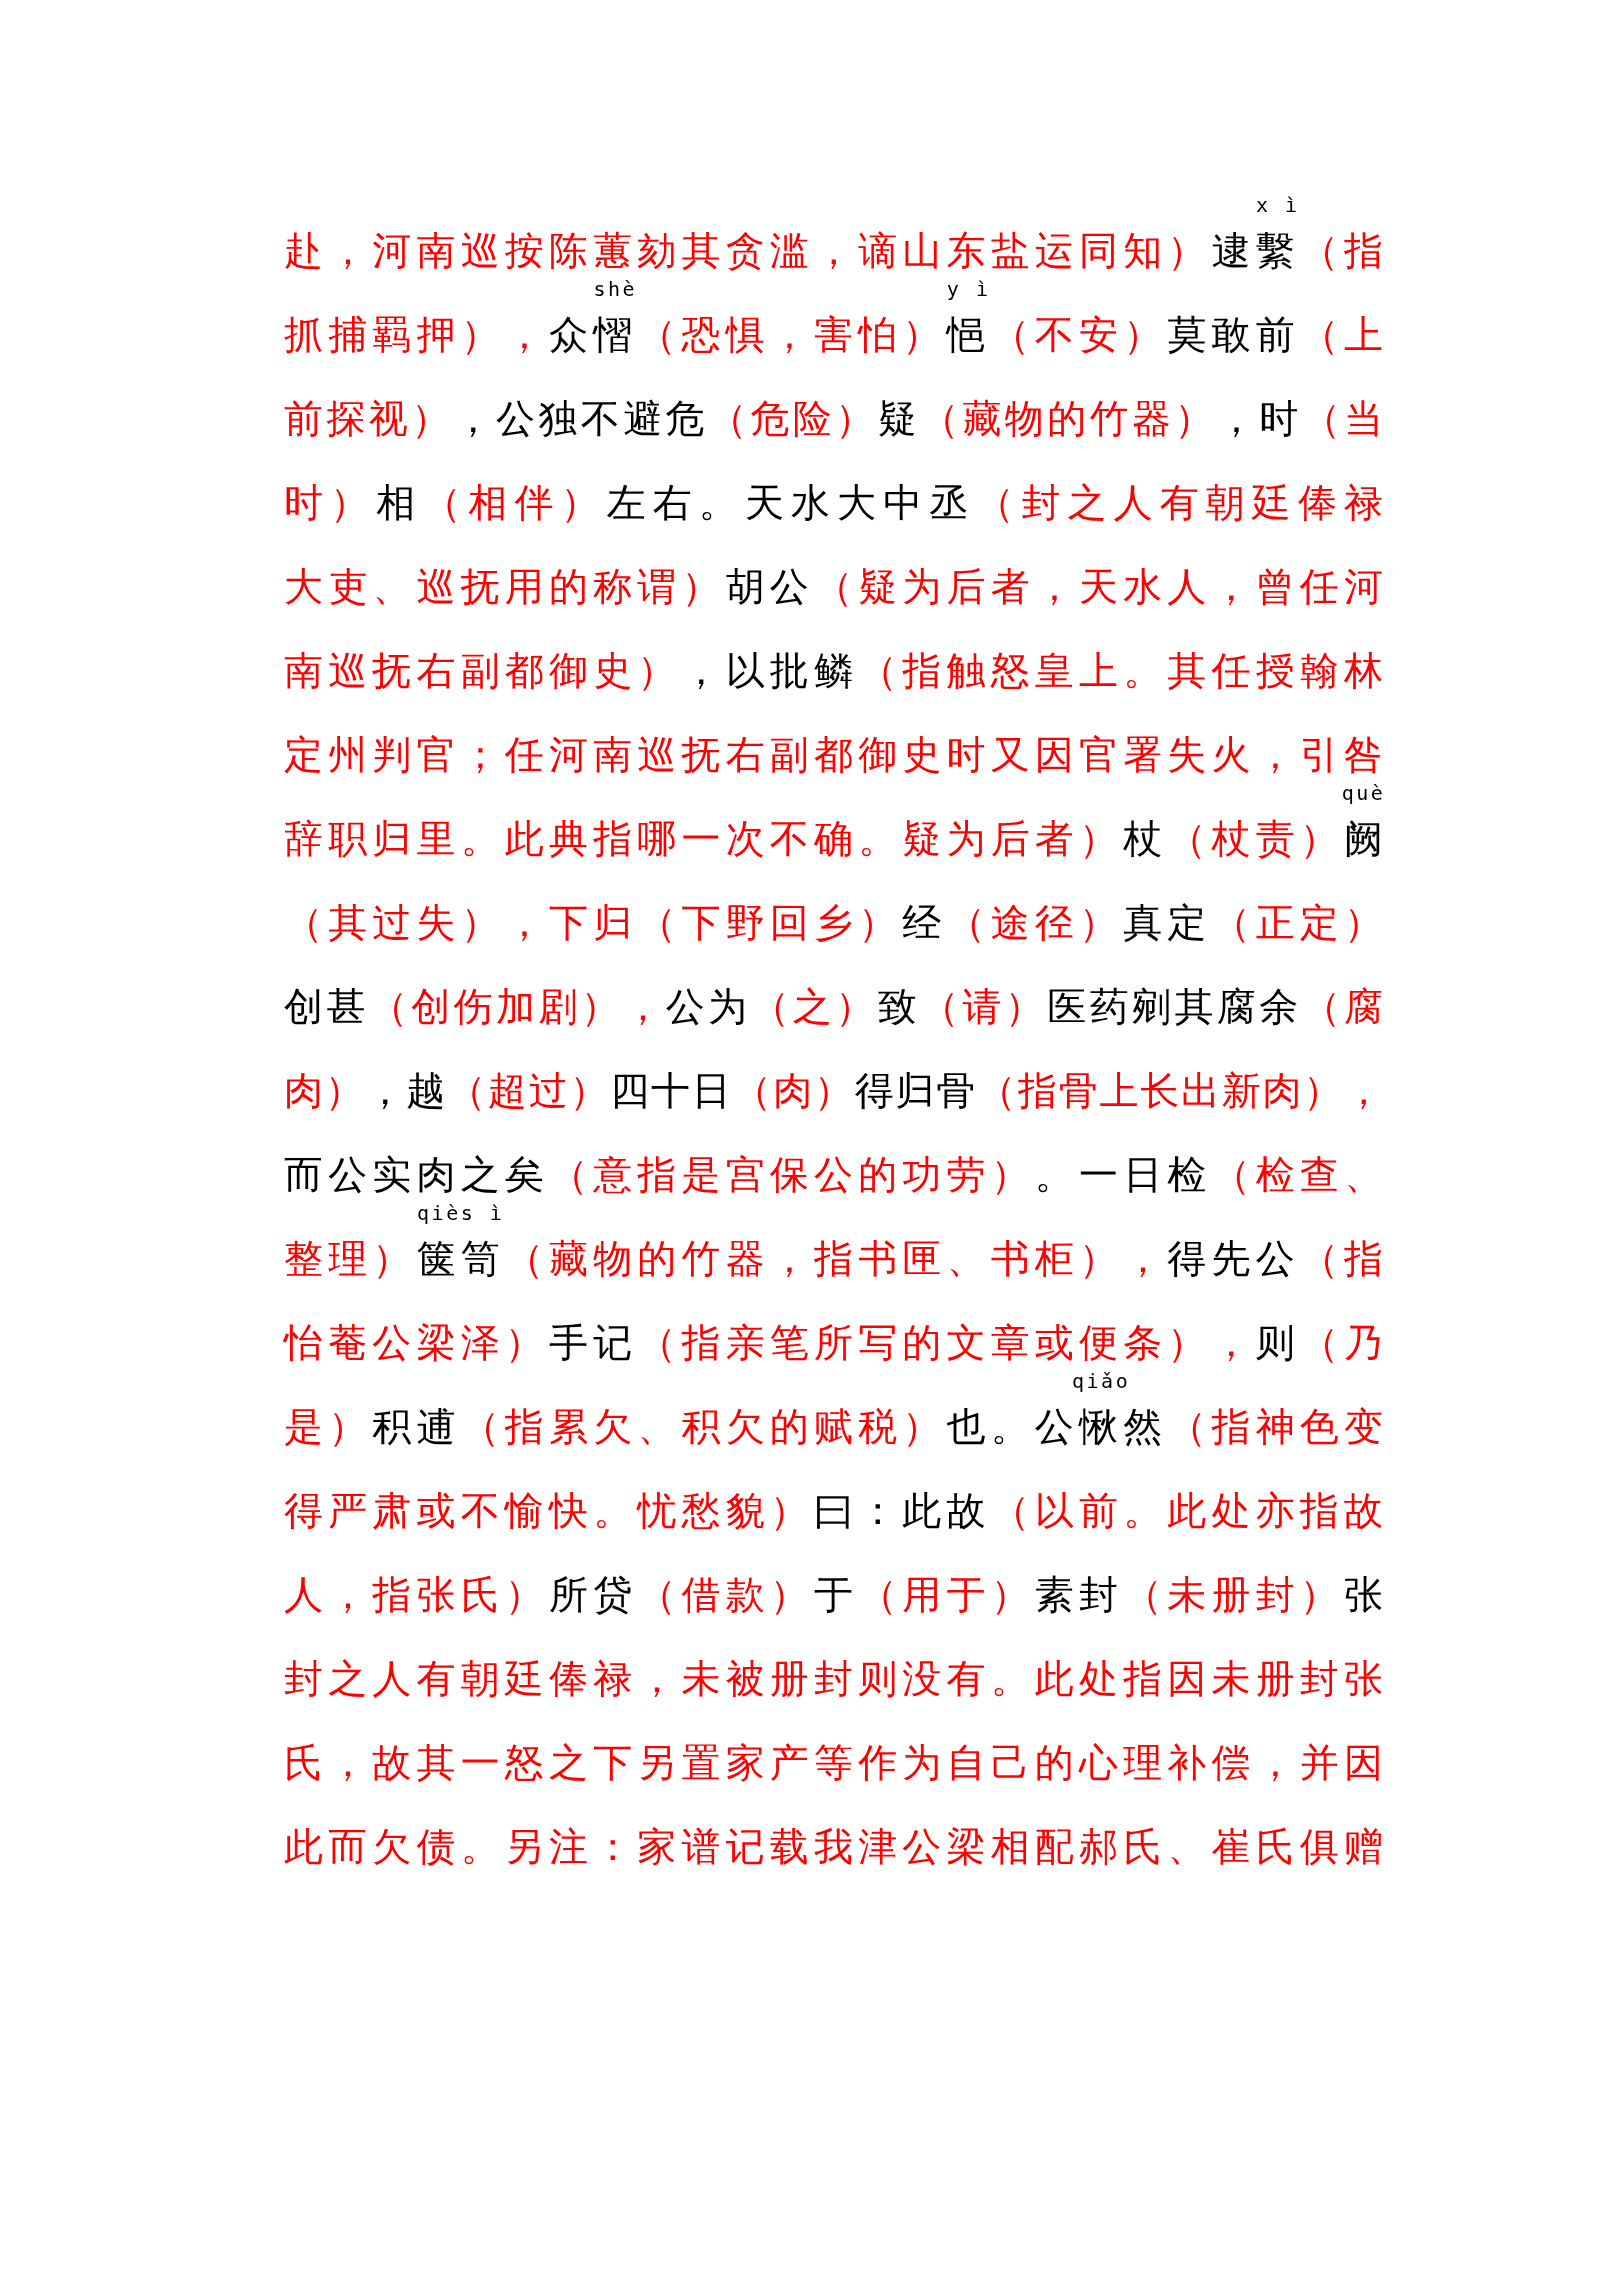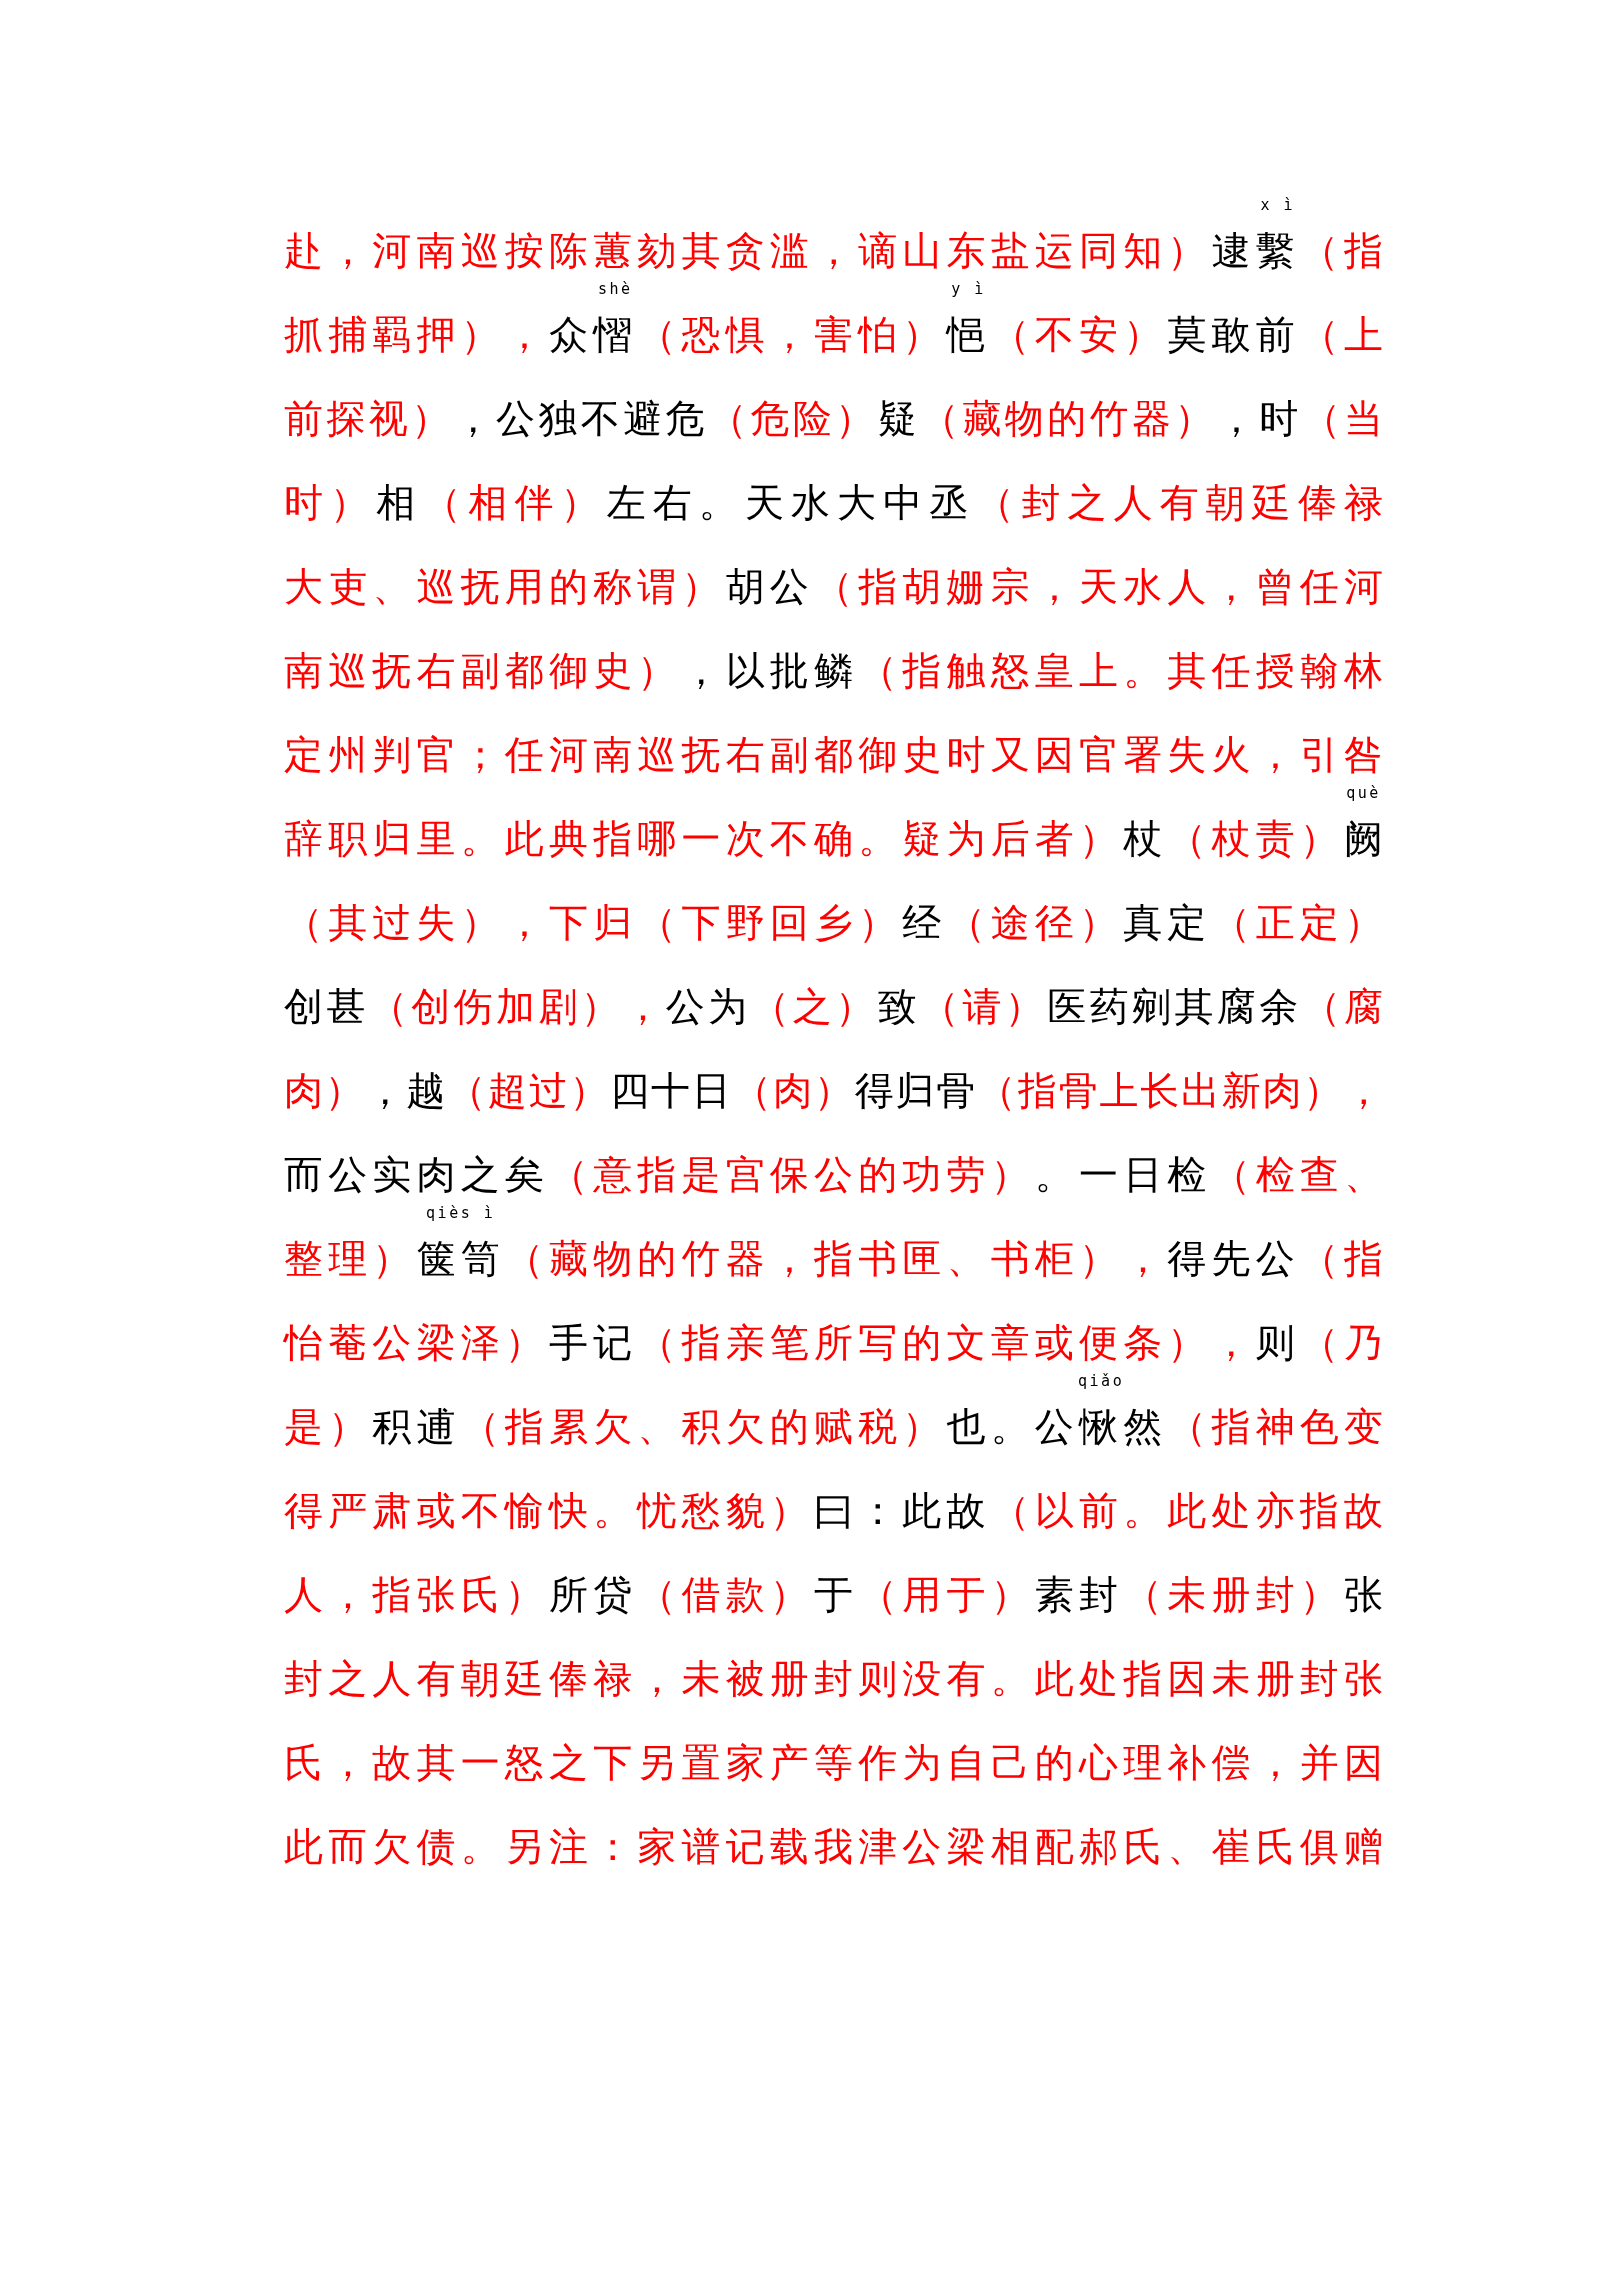--- a/index.html
+++ b/index.html
@@ -28,39 +28,39 @@
   }
   .seg { }
   .seg.black { color: var(--ink, #000000); }
   .seg.red   { color: var(--annot, #fe0000); }
   .has-pinyin { position: relative; }
   .pinyin {
     position: absolute;
     left: 50%;
     transform: translateX(-50%);
     top: -36px;
-    font-size: 15px;
+    font-size: 20px;
     line-height: 24.5px;
     letter-spacing: 2.5px;
     color: var(--ink, #000000);
     font-family: "DejaVu Sans Mono", "Liberation Mono", monospace;
     white-space: nowrap;
     text-align: left;
   }
 </style>
 </head>
 <body>
 
 <div class="page">
   <div class="text-block">
       <div class="line"><span class="seg red">赴，河南巡按陈蕙劾其贪滥，谪山东盐运同知）</span><span class="seg black">逮</span><span class="seg black has-pinyin"><span class="pinyin">x ì</span>繫</span><span class="seg red">（指</span></div>
       <div class="line"><span class="seg red">抓捕羁押）</span><span class="seg red">，</span><span class="seg black">众</span><span class="seg black has-pinyin"><span class="pinyin">shè</span>慴</span><span class="seg red">（恐惧，害怕）</span><span class="seg black has-pinyin"><span class="pinyin">y ì</span>悒</span><span class="seg red">（不安）</span><span class="seg black">莫敢前</span><span class="seg red">（上</span></div>
       <div class="line"><span class="seg red">前探视）</span><span class="seg black">，公独不避危</span><span class="seg red">（危险）</span><span class="seg black">疑</span><span class="seg red">（藏物的竹器）</span><span class="seg black">，时</span><span class="seg red">（当</span></div>
       <div class="line"><span class="seg red">时）</span><span class="seg black">相</span><span class="seg red">（相伴）</span><span class="seg black">左右。天水大中丞</span><span class="seg red">（封之人有朝廷俸禄</span></div>
-      <div class="line"><span class="seg red">大吏、巡抚用的称谓）</span><span class="seg black">胡公</span><span class="seg red">（指胡姗宗，天水人，曾任河</span></div>
+      <div class="line"><span class="seg red">大吏、巡抚用的称谓）</span><span class="seg black">胡公</span><span class="seg red">（疑为后者，天水人，曾任河</span></div>
       <div class="line"><span class="seg red">南巡抚右副都御史）</span><span class="seg black">，以批鳞</span><span class="seg red">（指触怒皇上。其任授翰林</span></div>
       <div class="line"><span class="seg red">定州判官；任河南巡抚右副都御史时又因官署失火，引咎</span></div>
       <div class="line"><span class="seg red">辞职归里。此典指哪一次不确。疑为后者）</span><span class="seg black">杖</span><span class="seg red">（杖责）</span><span class="seg black has-pinyin"><span class="pinyin">què</span>阙</span></div>
       <div class="line"><span class="seg red">（其过失），下归（下野回乡）</span><span class="seg black">经</span><span class="seg red">（途径）</span><span class="seg black">真定</span><span class="seg red">（正定）</span></div>
       <div class="line"><span class="seg black">创甚</span><span class="seg red">（创伤加剧），</span><span class="seg black">公为</span><span class="seg red">（之）</span><span class="seg black">致</span><span class="seg red">（请）</span><span class="seg black">医药剜其腐余</span><span class="seg red">（腐</span></div>
       <div class="line"><span class="seg red">肉）</span><span class="seg black">，越</span><span class="seg red">（超过）</span><span class="seg black">四十日</span><span class="seg red">（肉）</span><span class="seg black">得归骨</span><span class="seg red">（指骨上长出新肉），</span></div>
       <div class="line"><span class="seg black">而公实肉之矣</span><span class="seg red">（意指是宫保公的功劳）</span><span class="seg black">。一日检</span><span class="seg red">（检查、</span></div>
       <div class="line"><span class="seg red">整理）</span><span class="seg black has-pinyin"><span class="pinyin">qiès ì</span>箧笥</span><span class="seg red">（藏物的竹器，指书匣、书柜），</span><span class="seg black">得先公</span><span class="seg red">（指</span></div>
       <div class="line"><span class="seg red">怡菴公梁泽）</span><span class="seg black">手记</span><span class="seg red">（指亲笔所写的文章或便条），</span><span class="seg black">则</span><span class="seg red">（乃</span></div>
       <div class="line"><span class="seg red">是）</span><span class="seg black">积逋</span><span class="seg red">（指累欠、积欠的赋税）</span><span class="seg black">也。公</span><span class="seg black has-pinyin"><span class="pinyin">qiǎo</span>愀</span><span class="seg black">然</span><span class="seg red">（指神色变</span></div>

